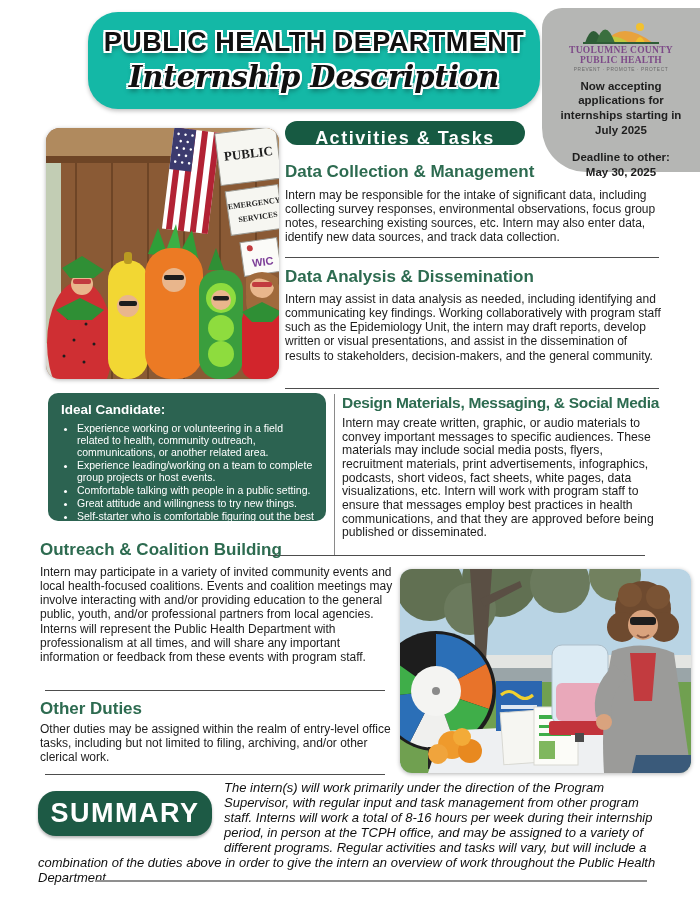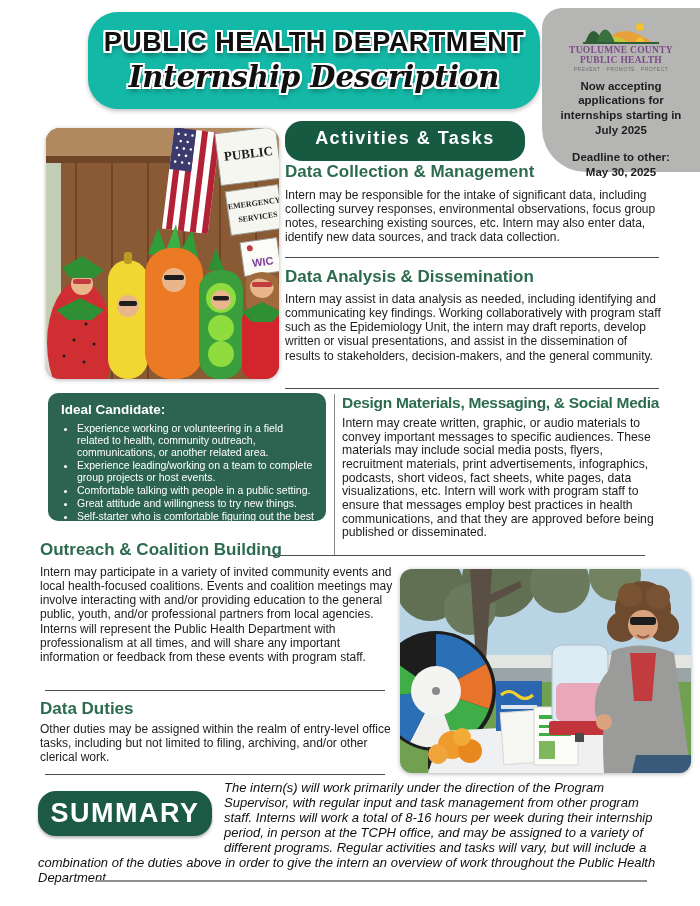--- a/index.html
+++ b/index.html
@@ -29,21 +29,21 @@
   .info-announce { margin:7px 7px 0; font-size:11.5px; font-weight:bold; color:#1e1e1e; line-height:1.28; }
   .info-deadline { margin-top:13px; font-size:11.5px; font-weight:bold; color:#1e1e1e; line-height:1.28; }
 
   
   .photo { border-radius:14px; overflow:hidden; box-shadow:0 1px 4px rgba(0,0,0,.3); }
   .photo1 { left:46px; top:128px; width:233px; height:251px; }
   .photo2 { left:400px; top:569px; width:291px; height:204px; border-radius:12px; }
   .photo svg { display:block; }
 
   
-  .pill { left:285px; top:121px; width:240px; height:40px; background:#175a42; border-radius:17px;
+  .pill { left:285px; top:121px; width:240px; height:24px; background:#175a42; border-radius:17px;
           color:#fff; font-weight:bold; font-size:18px; letter-spacing:1.5px;
           text-align:center; line-height:34px; }
   .h-green { font-size:17px; font-weight:bold; color:#2d6b50; }
   .body-text { font-size:12px; line-height:1.18; color:#1c1c1c; }
   .rule { border-top:1.5px solid #4d4d4d; height:0; }
   .vrule { border-left:1.5px solid #8a8a8a; width:0; }
 
   .h1 { left:285px; top:162px; }
   .p1 { left:285px; top:188px; width:377px; }
   .hr1 { left:285px; top:257px; width:374px; }
@@ -243,21 +243,21 @@
 
   <div class="abs vrule vr-design"></div>
   <div class="abs h-green h3">Design Materials, Messaging, &amp; Social Media</div>
   <div class="abs body-text p3">Intern may create written, graphic, or audio materials to convey important messages to specific audiences. These materials may include social media posts, flyers, recruitment materials, print advertisements, infographics, podcasts, short videos, fact sheets, white pages, data visualizations, etc. Intern will work with program staff to ensure that messages employ best practices in health communications, and that they are approved before being published or disseminated.</div>
   <div class="abs rule hr3"></div>
 
   <div class="abs h-green h4">Outreach &amp; Coalition Building</div>
   <div class="abs body-text p4">Intern may participate in a variety of invited community events and local health-focused coalitions. Events and coalition meetings may involve interacting with and/or providing education to the general public, youth, and/or professional partners from local agencies. Interns will represent the Public Health Department with professionalism at all times, and will share any important information or feedback from these events with program staff.</div>
   <div class="abs rule hr4"></div>
 
-  <div class="abs h-green h5">Data Duties</div>
+  <div class="abs h-green h5">Other Duties</div>
   <div class="abs body-text p5">Other duties may be assigned within the realm of entry-level office tasks, including but not limited to filing, archiving, and/or other clerical work.</div>
   <div class="abs rule hr5"></div>
 
   <div class="abs photo photo2">
     <svg width="291" height="204" viewBox="0 0 291 204">
       <rect width="291" height="204" fill="#b9d4e4"></rect>
       <g fill="#617052">
         <circle cx="30" cy="18" r="34"></circle>
           <circle cx="100" cy="10" r="38"></circle>
           <circle cx="160" cy="14" r="30" fill="#6b7a5d"></circle>

